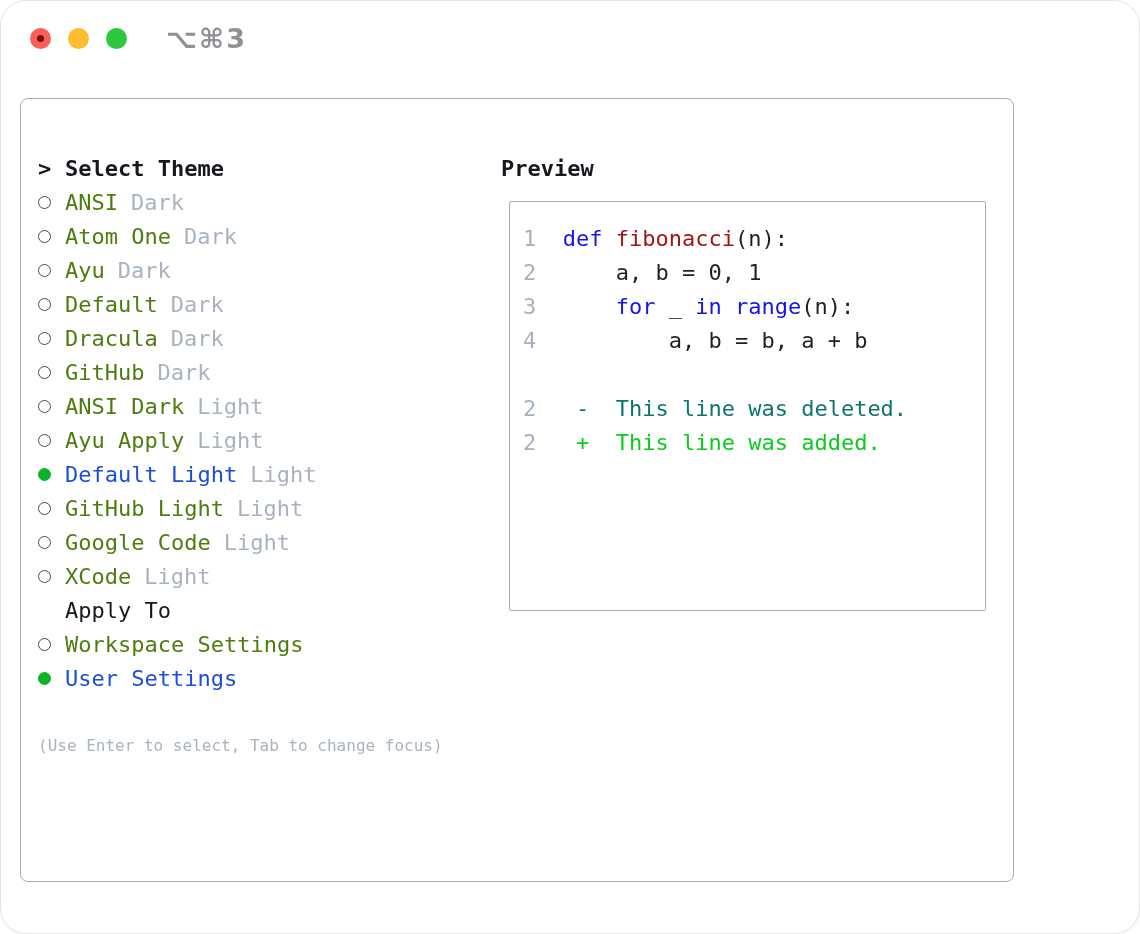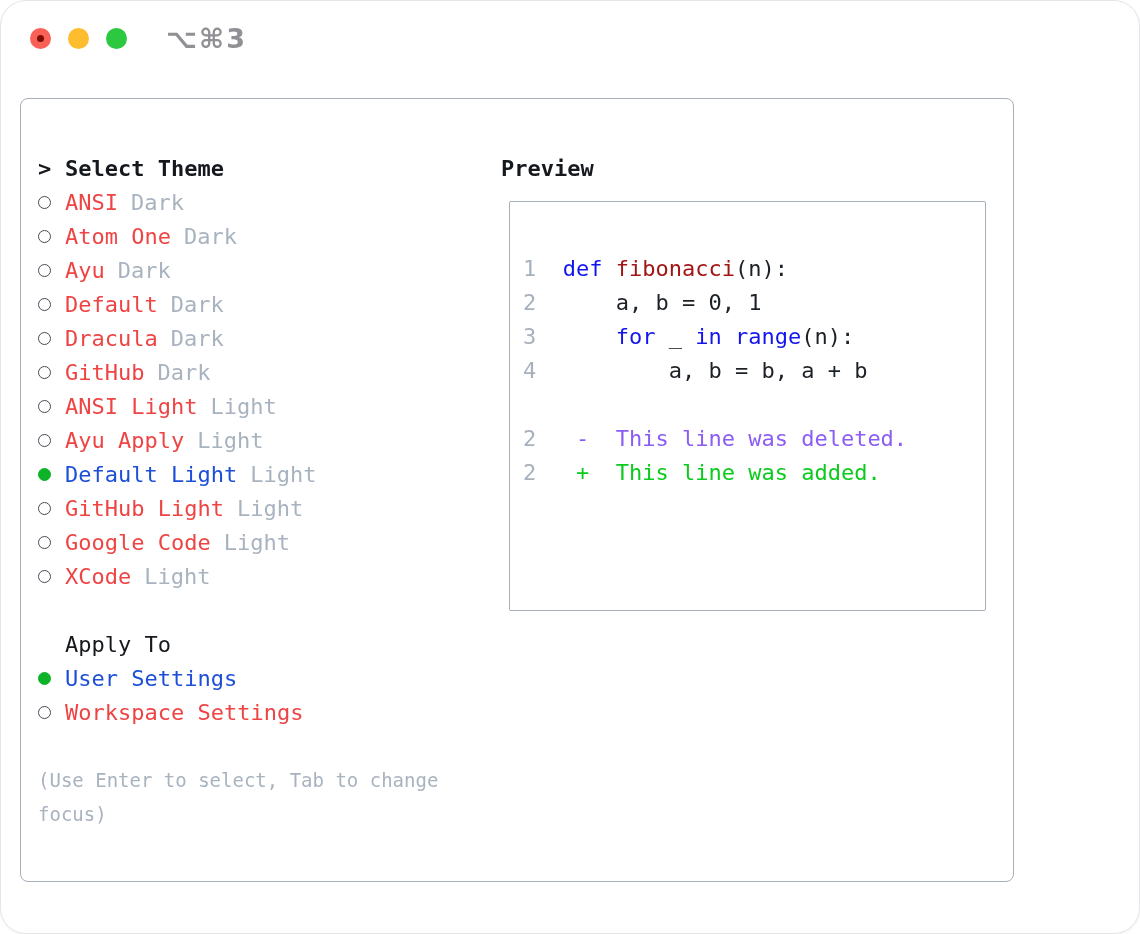--- a/index.html
+++ b/index.html
@@ -21,42 +21,42 @@
   .win-title{margin-left:22px;font-family:"DejaVu Sans","Liberation Sans",sans-serif;
              font-size:27px;font-weight:600;color:#909095;letter-spacing:2px;}
   
   .content-box{position:absolute;left:19px;top:97px;width:994px;height:784px;
                box-sizing:border-box;border:1.5px solid #a7aeb9;border-radius:8px;
                background:#ffffff;}
   .row{display:flex;align-items:center;height:34px;font-size:22px;white-space:pre;}
   .marker{display:inline-flex;align-items:center;width:27px;flex:0 0 27px;}
   .caret{font-weight:bold;color:#15181d;}
   .hdr{font-weight:bold;color:#15181d;}
-  .name{color:#ef4444;}
+  .name{color:#4d7c0f;}
   .variant{color:#a8b3bf;margin-left:13px;text-align:center;}
   .radio{width:13px;height:13px;border-radius:50%;border:1.5px solid #454c56;
          box-sizing:border-box;display:inline-block;}
   .radio.sel{background:#0cb327;border-color:#0cb327;}
   .selected .name{color:#1d4ed8;}
   .left-col{position:absolute;left:17px;top:52px;width:430px;}
-  .apply-block{margin-top:34px;}
+  .apply-block{}
   .apply-hdr{color:#15181d;}
-  .help{margin-top:34px;width:410px;font-size:19px;line-height:34px;color:#a8b3bf;}
+  .help{margin-top:34px;width:410px;font-size:16px;line-height:34px;color:#a8b3bf;}
   
   .right-col{position:absolute;left:480px;top:52px;}
   .preview-box{margin-left:8px;margin-top:16px;width:477px;height:410px;
                box-sizing:border-box;border:1.5px solid #a7aeb9;border-radius:2px;
-               padding:50px 0 0 13px;overflow:hidden;}
+               padding:20px 0 0 13px;overflow:hidden;}
   .code-line{height:34px;line-height:34px;font-size:22px;white-space:pre;}
   .c-ln{color:#a6b1bd;}
   .c-pl{color:#1c2127;}
   .c-kw{color:#1414f0;}
   .c-fn{color:#a31515;}
   .c-ctx{color:#8d949d;}
-  .c-del{color:#8b5cf6;}
+  .c-del{color:#0f766e;}
   .c-add{color:#0bcb1d;}
 </style>
 </head>
 <body>
 
 <div class="window">
 
   <div class="titlebar">
     <span class="light red"></span>
     <span class="light yellow"></span>
@@ -72,36 +72,36 @@
         <span class="hdr">Select Theme</span>
       </div>
 
       <div id="theme-list">
           <div class="row"><span class="marker"><span class="radio"></span></span><span class="name">ANSI</span><span class="variant">Dark</span></div>
           <div class="row"><span class="marker"><span class="radio"></span></span><span class="name">Atom One</span><span class="variant">Dark</span></div>
           <div class="row"><span class="marker"><span class="radio"></span></span><span class="name">Ayu</span><span class="variant">Dark</span></div>
           <div class="row"><span class="marker"><span class="radio"></span></span><span class="name">Default</span><span class="variant">Dark</span></div>
           <div class="row"><span class="marker"><span class="radio"></span></span><span class="name">Dracula</span><span class="variant">Dark</span></div>
           <div class="row"><span class="marker"><span class="radio"></span></span><span class="name">GitHub</span><span class="variant">Dark</span></div>
-          <div class="row"><span class="marker"><span class="radio"></span></span><span class="name">ANSI Light</span><span class="variant">Light</span></div>
+          <div class="row"><span class="marker"><span class="radio"></span></span><span class="name">ANSI Dark</span><span class="variant">Light</span></div>
           <div class="row"><span class="marker"><span class="radio"></span></span><span class="name">Ayu Apply</span><span class="variant">Light</span></div>
           <div class="row selected"><span class="marker"><span class="radio sel"></span></span><span class="name">Default Light</span><span class="variant">Light</span></div>
           <div class="row"><span class="marker"><span class="radio"></span></span><span class="name">GitHub Light</span><span class="variant">Light</span></div>
           <div class="row"><span class="marker"><span class="radio"></span></span><span class="name">Google Code</span><span class="variant">Light</span></div>
           <div class="row"><span class="marker"><span class="radio"></span></span><span class="name">XCode</span><span class="variant">Light</span></div>
         </div>
 
       <div class="apply-block">
         <div class="row">
           <span class="marker"></span>
           <span class="apply-hdr">Apply To</span>
         </div>
         <div id="apply-list">
+            <div class="row"><span class="marker"><span class="radio"></span></span><span class="name">Workspace Settings</span></div>
             <div class="row selected"><span class="marker"><span class="radio sel"></span></span><span class="name">User Settings</span></div>
-            <div class="row"><span class="marker"><span class="radio"></span></span><span class="name">Workspace Settings</span></div>
           </div>
       </div>
 
       <div class="help">(Use Enter to select, Tab to change focus)</div>
     </div>
 
     <div class="right-col">
       <div class="row">
         <span class="hdr">Preview</span>
       </div>

